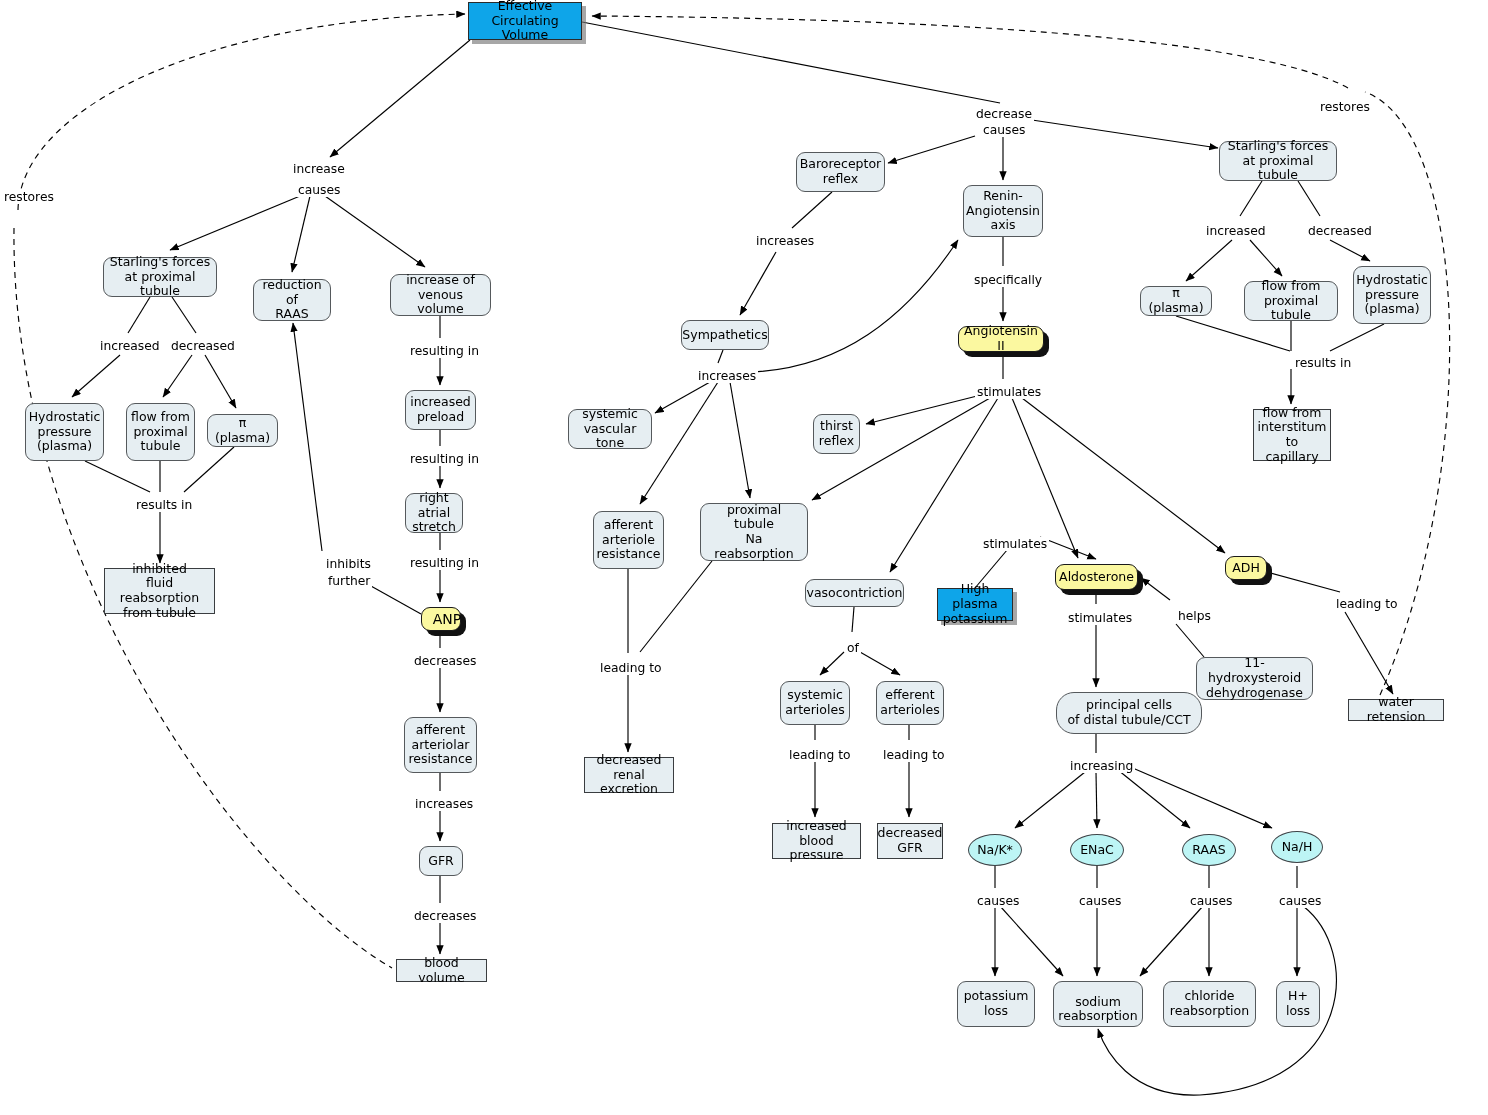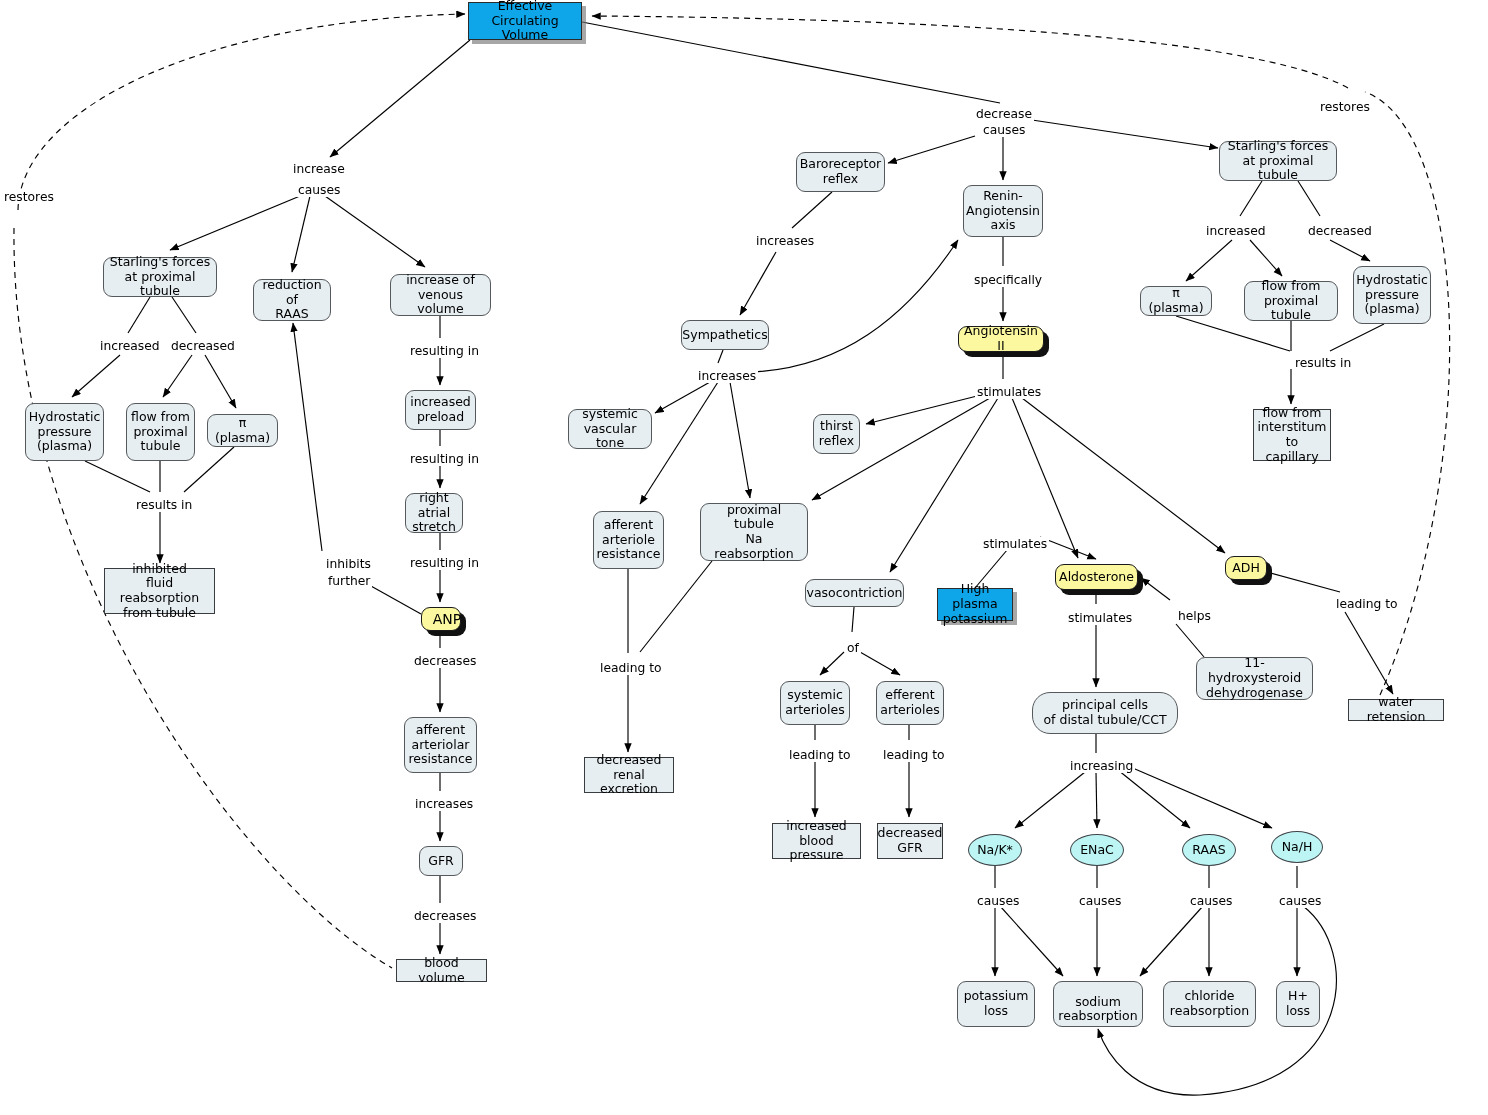--- a/index.html
+++ b/index.html
@@ -270,21 +270,21 @@
   <div class="node yellow" style="left:1055px;top:564px;width:83px;height:26px;align-items:center;">
       <span style="white-space:pre-line">Aldosterone</span>
     </div>
   <div class="node yellow" style="left:1225px;top:556px;width:42px;height:24px;text-align:right;">
       <span style="white-space:pre-line">ADH</span>
     </div>
   <div class="node rounded" style="left:1196px;top:657px;width:117px;height:43px;">
       <span style="white-space:pre-line">11-hydroxysteroid
 dehydrogenase</span>
     </div>
-  <div class="node rounded" style="left:1032px;top:692px;width:146px;height:42px;border-radius:18px;">
+  <div class="node rounded" style="left:1056px;top:692px;width:146px;height:42px;border-radius:18px;">
       <span style="white-space:pre-line">principal cells
 of distal tubule/CCT</span>
     </div>
   <div class="node rect" style="left:1348px;top:699px;width:96px;height:22px;">
       <span style="white-space:pre-line">water retension</span>
     </div>
   <div class="node rounded" style="left:1219px;top:141px;width:118px;height:40px;">
       <span style="white-space:pre-line">Starling's forces
 at proximal tubule</span>
     </div>

